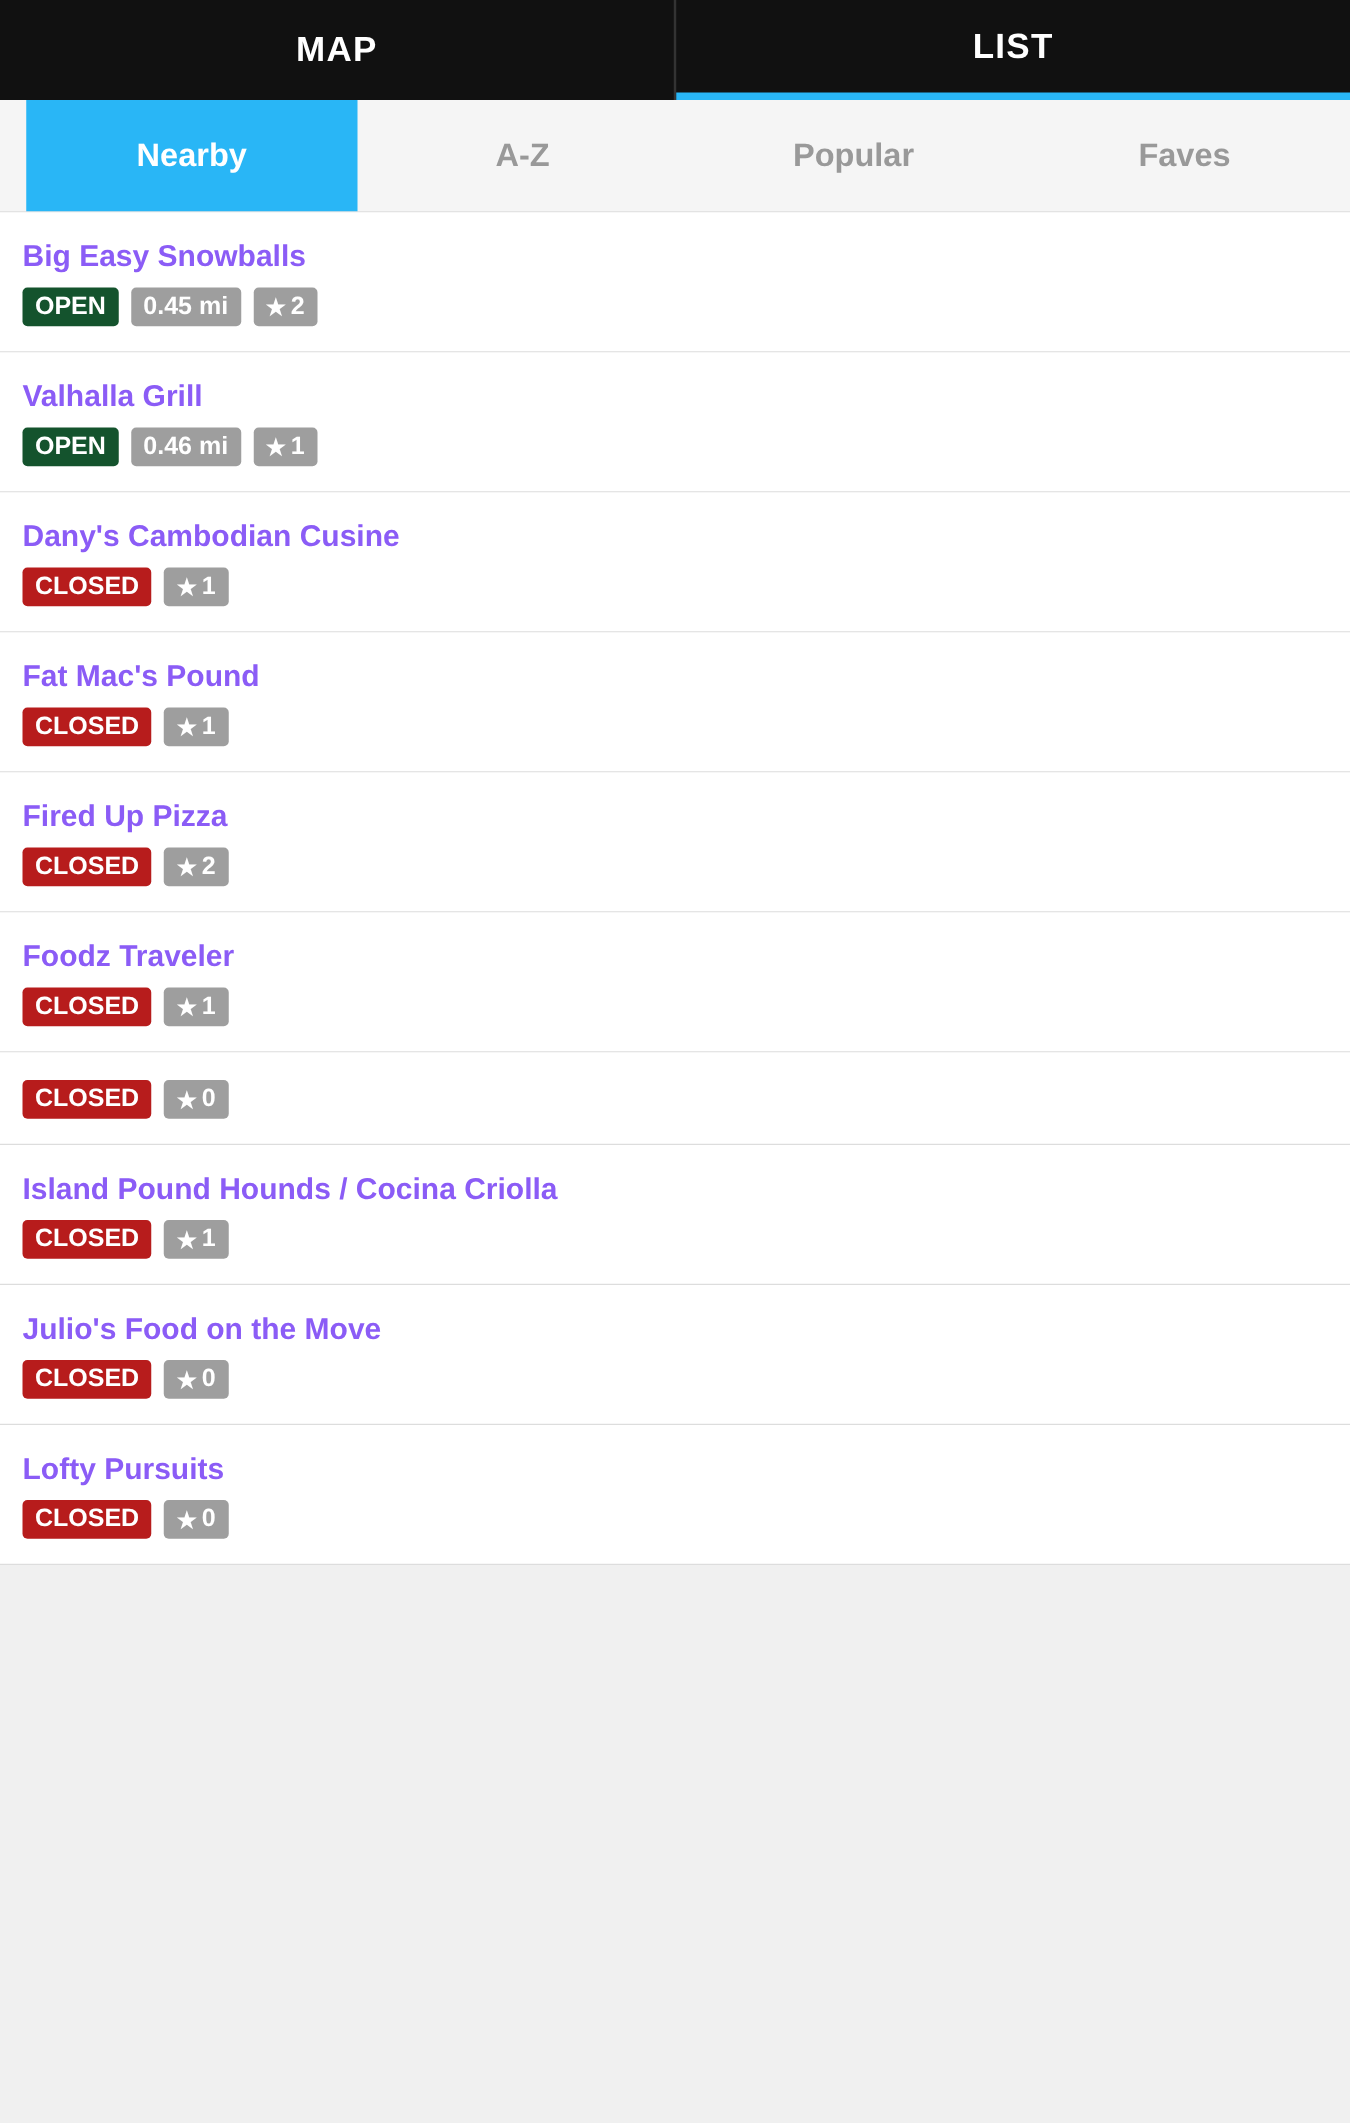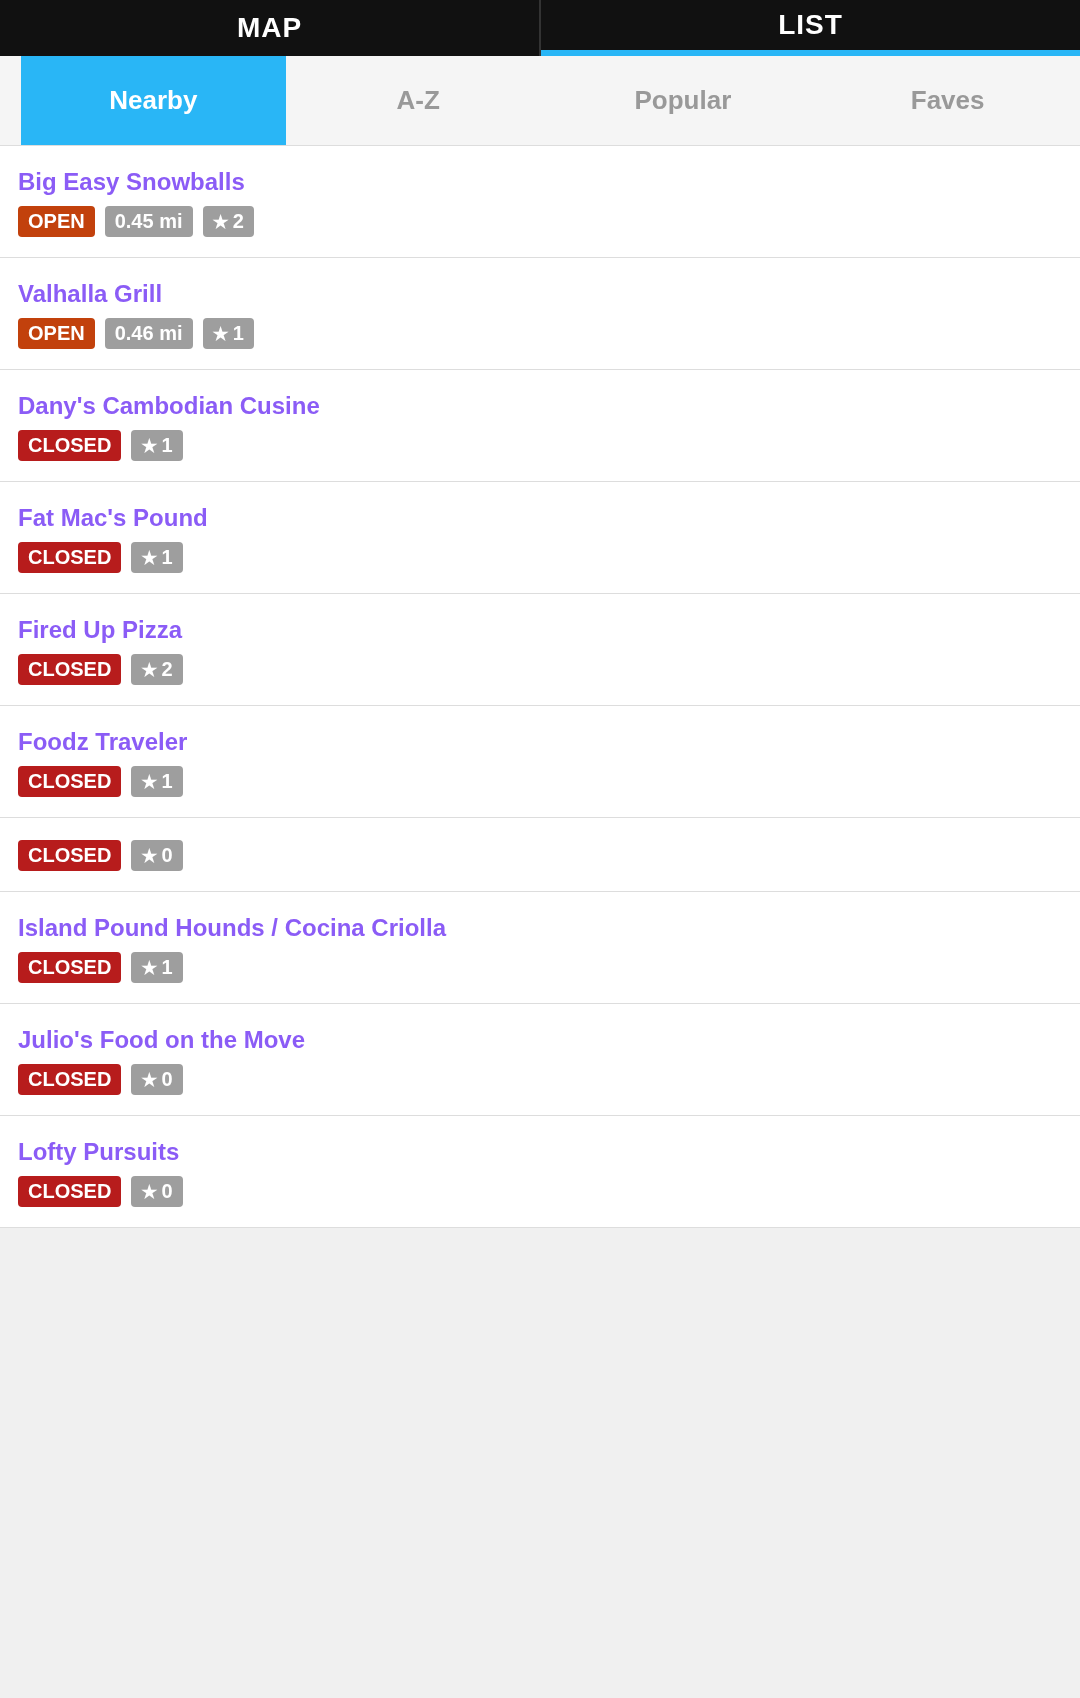--- a/index.html
+++ b/index.html
@@ -13,21 +13,21 @@
       background: #f0f0f0;
       width: 100%;
       max-width: 1080px;
       margin: 0 auto;
     }
 
     
     .top-nav {
       display: flex;
       background: #111;
-      height: 56px;
+      height: 80px;
     }
 
     .top-nav-item {
       flex: 1;
       display: flex;
       align-items: center;
       justify-content: center;
       color: #fff;
       font-size: 28px;
       font-weight: 700;
@@ -102,21 +102,21 @@
       align-items: center;
       justify-content: center;
       padding: 4px 10px;
       border-radius: 4px;
       font-size: 20px;
       font-weight: 700;
       color: #fff;
     }
 
     .badge-open {
-      background: #c2410c;
+      background: #14532d;
     }
 
     .badge-closed {
       background: #b71c1c;
     }
 
     .distance-badge {
       background: #9e9e9e;
       color: #fff;
       border-radius: 4px;

